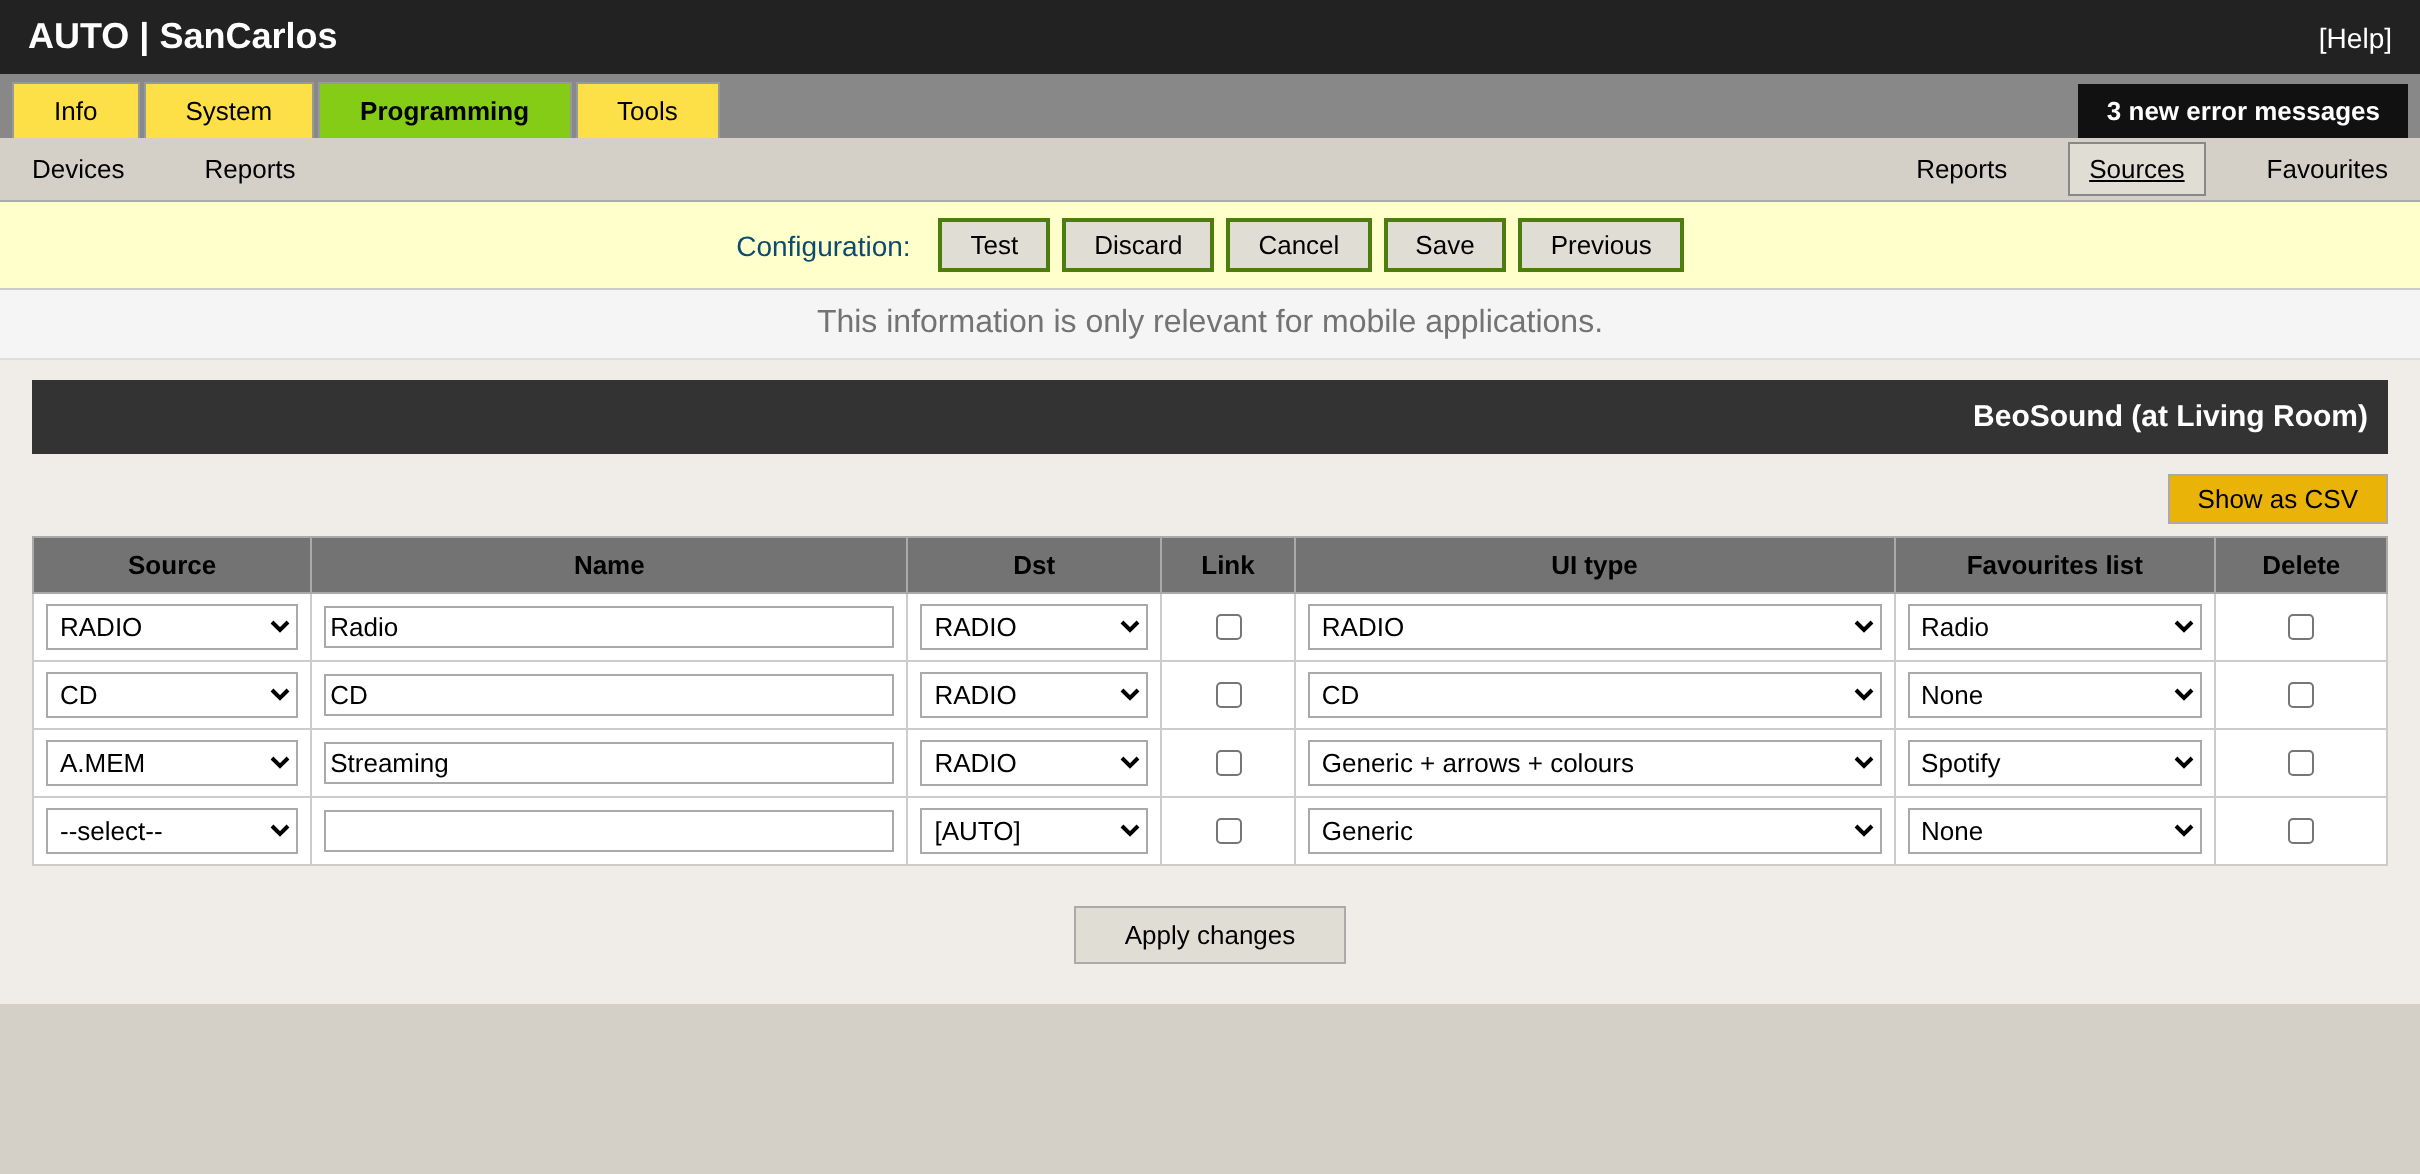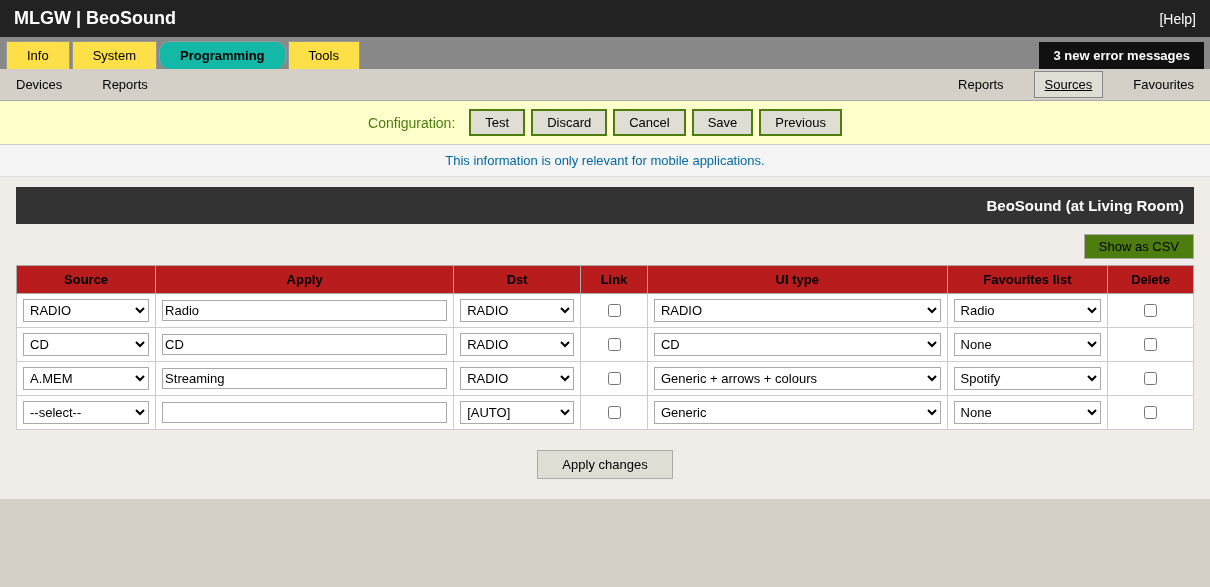--- a/index.html
+++ b/index.html
@@ -6,68 +6,68 @@
     body { font-family: Arial, sans-serif; font-size: 13px; background: #d4d0c8; width: 1210px; }
 
     
     .header { background: #222; color: #fff; padding: 8px 14px; display: flex; align-items: center; justify-content: space-between; }
     .header-title { font-size: 18px; font-weight: bold; color: #fff; }
     .header-help { color: #fff; font-size: 14px; }
 
     
     .main-nav { background: #888; display: flex; align-items: center; gap: 2px; padding: 4px 6px 0 6px; }
     .main-nav-tab { padding: 6px 20px; background: #fde047; border: 1px solid #999; border-bottom: none; cursor: pointer; font-size: 13px; color: #000; }
-    .main-nav-tab.active { background: #14b8a6; font-weight: bold; border-radius: 10px; }
+    .main-nav-tab.active { background: #84cc16; font-weight: bold; }
     .main-nav-spacer { flex: 1; }
     .error-badge { background: #111; color: #fff; padding: 6px 14px; font-size: 13px; font-weight: bold; }
 
     
     .sub-nav { background: #d4d0c8; border-bottom: 1px solid #aaa; display: flex; align-items: center; padding: 2px 6px; gap: 20px; }
     .sub-nav-item { padding: 5px 10px; cursor: pointer; color: #000; font-size: 13px; }
     .sub-nav-item.active { font-weight: normal; text-decoration: underline; border: 1px solid #888; background: #e0ddd4; }
     .sub-nav-spacer { flex: 1; }
 
     
     .config-bar { background: #ffffcc; border-bottom: 1px solid #ccc; display: flex; align-items: center; justify-content: center; gap: 6px; padding: 8px 10px; }
-    .config-label { font-size: 14px; color: #4d7c0f; margin-right: 8px; }
+    .config-label { font-size: 14px; color: #0c4a6e; margin-right: 8px; }
     .config-btn { padding: 4px 14px; background: #e0ddd4; border: 2px solid #4d7c0f; cursor: pointer; font-size: 13px; }
 
     
-    .info-text { text-align: center; padding: 8px; font-size: 13px; color: #0369a1; background: #f5f5f5; border-bottom: 1px solid #ddd; }
+    .info-text { text-align: center; padding: 8px; font-size: 16px; color: #737373; background: #f5f5f5; border-bottom: 1px solid #ddd; }
 
     
     .content { background: #f0ede8; padding: 10px 16px 20px 16px; }
 
     
     .section-title { background: #333; color: #fff; text-align: right; font-size: 15px; font-weight: bold; padding: 10px; margin-bottom: 10px; }
 
     
     .csv-row { display: flex; justify-content: flex-end; margin-bottom: 6px; }
-    .csv-btn { padding: 4px 14px; background: #4d7c0f; border: 1px solid #aaa; cursor: pointer; font-size: 13px; }
+    .csv-btn { padding: 4px 14px; background: #eab308; border: 1px solid #aaa; cursor: pointer; font-size: 13px; }
 
     
     .data-table { width: 100%; border-collapse: collapse; background: #fff; border: 1px solid #aaa; }
-    .data-table th { background: #b91c1c; border: 1px solid #aaa; padding: 6px 8px; font-size: 13px; text-align: center; }
+    .data-table th { background: #737373; border: 1px solid #aaa; padding: 6px 8px; font-size: 13px; text-align: center; }
     .data-table td { border: 1px solid #ccc; padding: 5px 6px; font-size: 13px; vertical-align: middle; }
     .data-table select { width: 100%; font-size: 13px; border: 1px solid #aaa; padding: 2px; background: #fff; }
     .data-table input[type="text"] { width: 100%; font-size: 13px; border: 1px solid #aaa; padding: 2px; }
     .data-table input[type="checkbox"] { margin: auto; display: block; }
 
     
     .apply-row { display: flex; justify-content: center; margin-top: 20px; }
     .apply-btn { padding: 6px 24px; background: #e0ddd4; border: 1px solid #aaa; cursor: pointer; font-size: 13px; }
 
     .td-link { text-align: center; }
     .td-delete { text-align: center; }
   </style>
 </head>
 <body>
 
 <div class="header">
-  <span class="header-title">MLGW | BeoSound</span>
+  <span class="header-title">AUTO | SanCarlos</span>
   <span class="header-help">[Help]</span>
 </div>
 
 <div class="main-nav">
   <div class="main-nav-tab">Info</div>
   <div class="main-nav-tab">System</div>
   <div class="main-nav-tab active">Programming</div>
   <div class="main-nav-tab">Tools</div>
   <div class="main-nav-spacer"></div>
   <div class="error-badge">3 new error messages</div>
@@ -97,21 +97,21 @@
   <div class="section-title">BeoSound (at Living Room)</div>
 
   <div class="csv-row">
     <button class="csv-btn">Show as CSV</button>
   </div>
 
   <table class="data-table">
     <thead>
       <tr>
         <th>Source</th>
-        <th>Apply</th>
+        <th>Name</th>
         <th>Dst</th>
         <th>Link</th>
         <th>UI type</th>
         <th>Favourites list</th>
         <th>Delete</th>
       </tr>
     </thead>
     <tbody id="table-body">
     <tr>
           <td><select><option value="RADIO">RADIO</option><option value="CD">CD</option><option value="A.MEM">A.MEM</option><option value="--select--">--select--</option></select></td>

